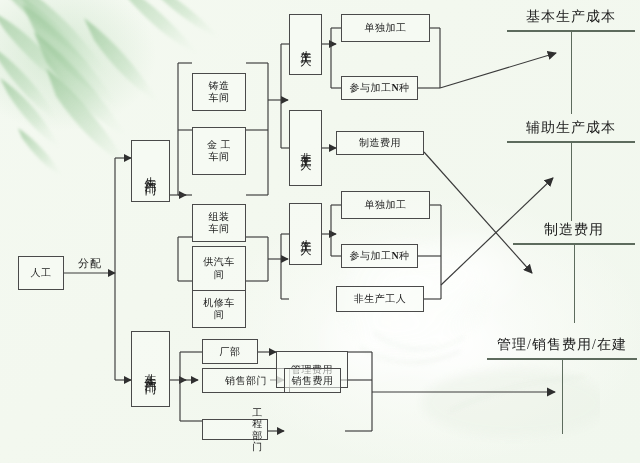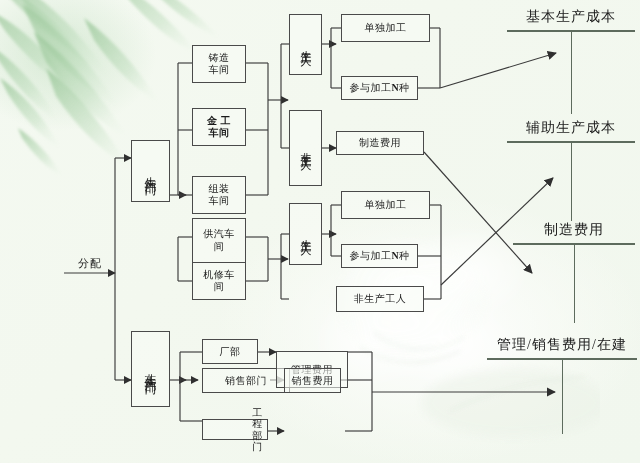--- a/index.html
+++ b/index.html
@@ -38,21 +38,21 @@
     line-height:1.12;
     letter-spacing:.5px;
     font-size:10px;
   }
   .box.vert{
     writing-mode:vertical-rl;
     text-orientation:upright;
     letter-spacing:2px;
     line-height:1.0;
   }
-  .box.two{line-height:1.25;}
+  .box.two{line-height:1.25;margin-top:28px;}
 
   
   .tacct{position:absolute;}
   .tacct .t-title{
     position:absolute;left:0;bottom:6px;width:100%;
     text-align:center;white-space:nowrap;
     font-size:14px;color:#1a1a1a;letter-spacing:1px;
   }
   .tacct .t-hbar{
     position:absolute;left:0;bottom:0;width:100%;height:2px;
@@ -221,29 +221,30 @@
       <path d="M348 352 H372"></path>
       <path d="M341 380 H372"></path>
       <path d="M345 431 H372"></path>
       <path d="M372 352 V431"></path>
       <path d="M372 392 H555" marker-end="url(#ar2)"></path>
     </g>
   </svg>
 
   <div class="edge-label" style="left:78px;top:256px;">分配</div>
 
+  <div class="box" style="left:18px;top:256px;width:46px;height:34px;">人工</div>
 
   <div class="box vert" style="left:131px;top:140px;width:39px;height:62px;font-size:12px;">生产部门</div>
   <div class="box vert" style="left:131px;top:331px;width:39px;height:76px;font-size:12px;">非生产部门</div>
 
   <div class="box two" style="left:192px;top:45px;width:54px;height:38px;">
     <span><span>铸造</span><br>
           <span>车间</span></span>
   </div>
-  <div class="box two" style="left:192px;top:108px;width:54px;height:38px;font-weight:bold;">
+  <div class="box two" style="left:192px;top:99px;width:54px;height:48px;">
     <span><span>金 工</span><br>
           <span>车间</span></span>
   </div>
   <div class="box two" style="left:192px;top:176px;width:54px;height:38px;">
     <span><span>组装</span><br>
           <span>车间</span></span>
   </div>
 
   <div class="box two" style="left:192px;top:218px;width:54px;height:45px;">
     <span><span>供汽车</span><br>

